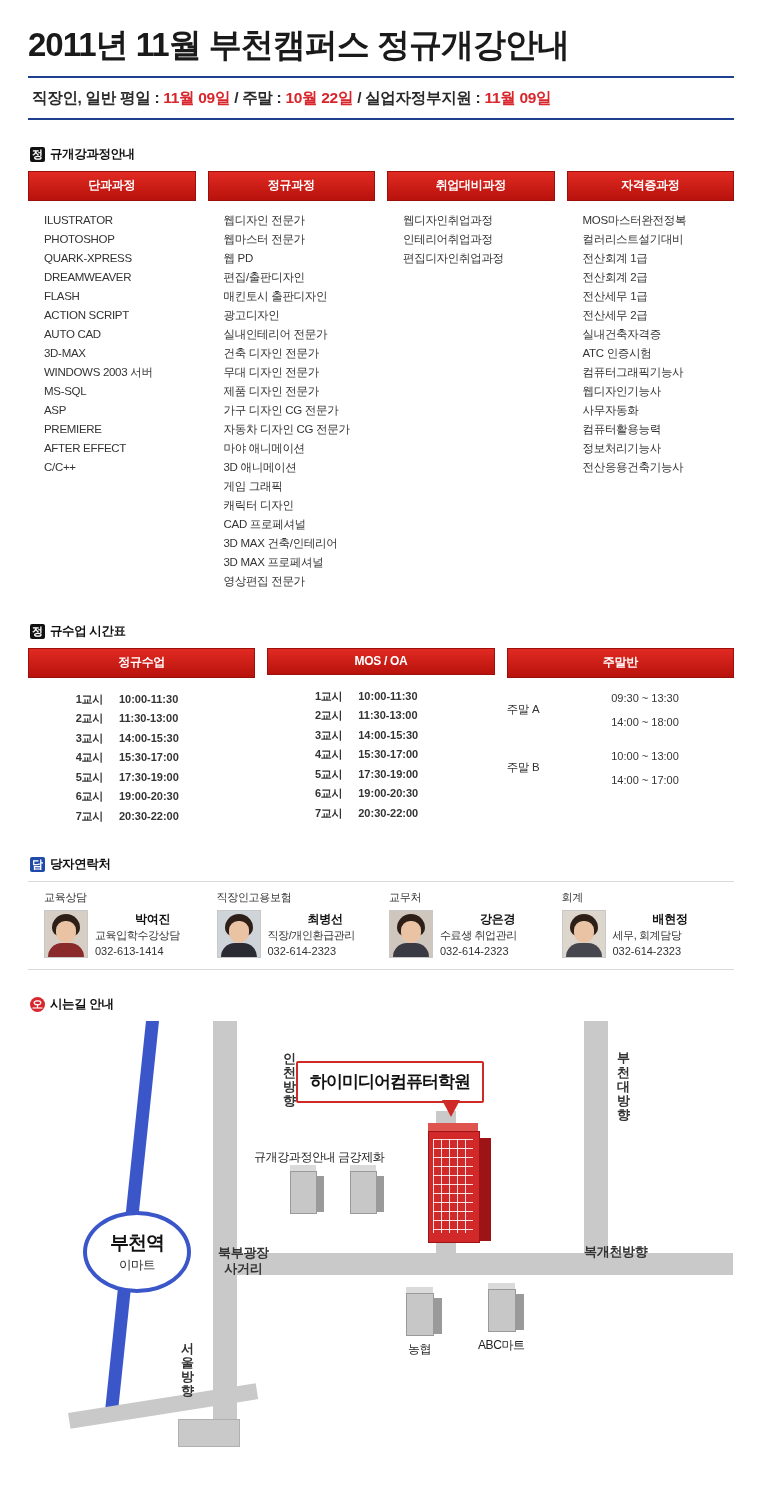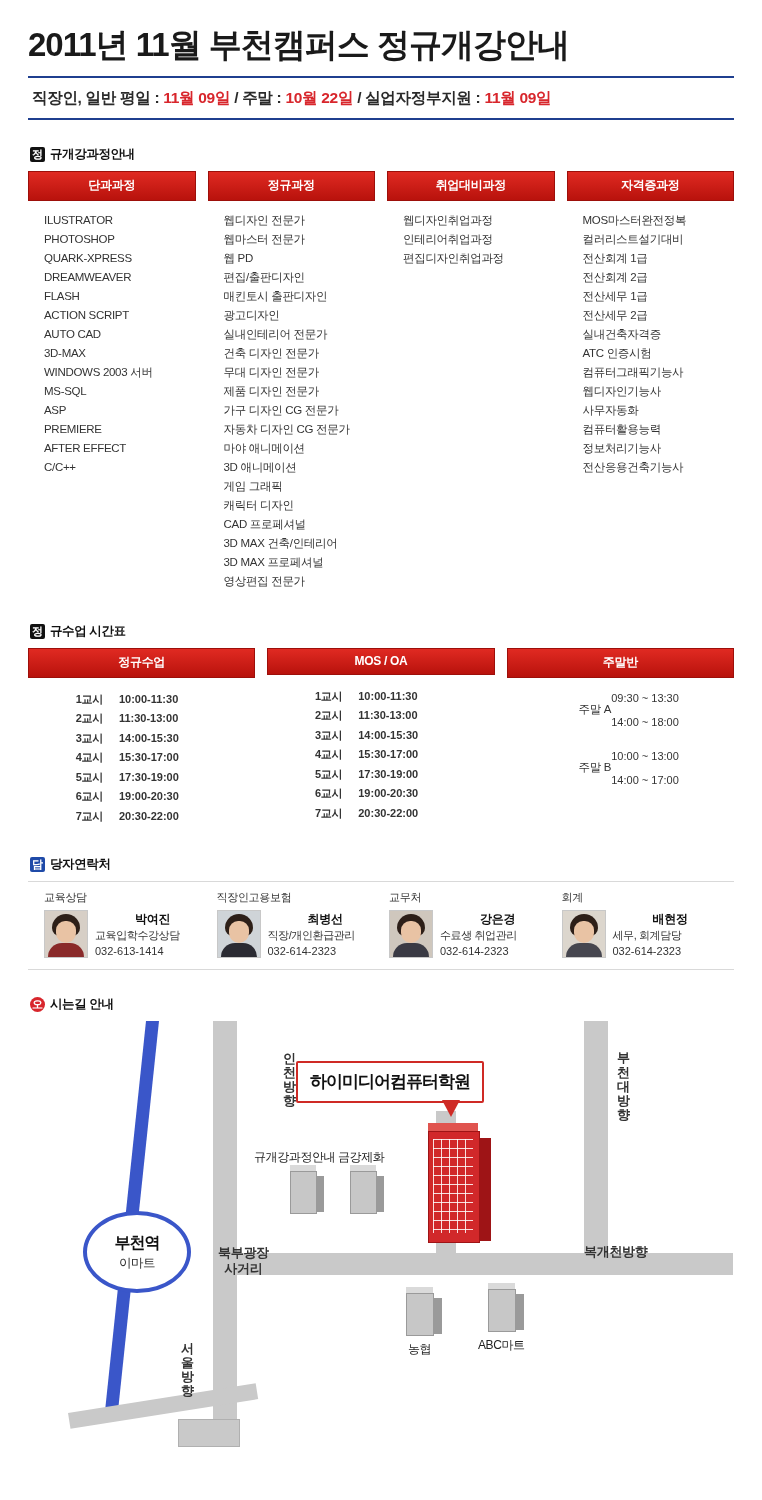--- a/index.html
+++ b/index.html
@@ -140,21 +140,21 @@
   .weekend-body {
     padding: 8px 0 4px 0;
   }
   .weekend-grp {
     display: flex;
     align-items: center;
     margin-bottom: 10px;
   }
   .weekend-grp .wlabel {
     width: 46%;
-    text-align: right;
+    text-align: left;
     font-size: 11.5px;
     color: #333;
     letter-spacing: -0.3px;
   }
   .weekend-grp .wtimes {
     flex: 1;
   }
   .weekend-grp .wtimes div {
     font-size: 11px;
     line-height: 24px;
@@ -277,21 +277,21 @@
     position: absolute;
     width: 100px; height: 74px;
     border: 4px solid #3a56c9;
     border-radius: 50%;
     background: #fff;
     display: flex;
     flex-direction: column;
     align-items: center;
     justify-content: center;
   }
-  .station .s1 { font-size: 16px; font-weight: bold; color: #111; letter-spacing: -1px; text-align: right; }
+  .station .s1 { font-size: 19px; font-weight: bold; color: #111; letter-spacing: -1px; text-align: right; }
   .station .s2 { font-size: 12.5px; color: #222; letter-spacing: -0.5px; margin-top: 1px;}
   .callout {
     position: absolute;
     border: 2px solid #cf2a25;
     background: #fff;
     padding: 7px 12px 8px 12px;
     font-size: 17px;
     font-weight: bold;
     color: #111;
     letter-spacing: -1px;

